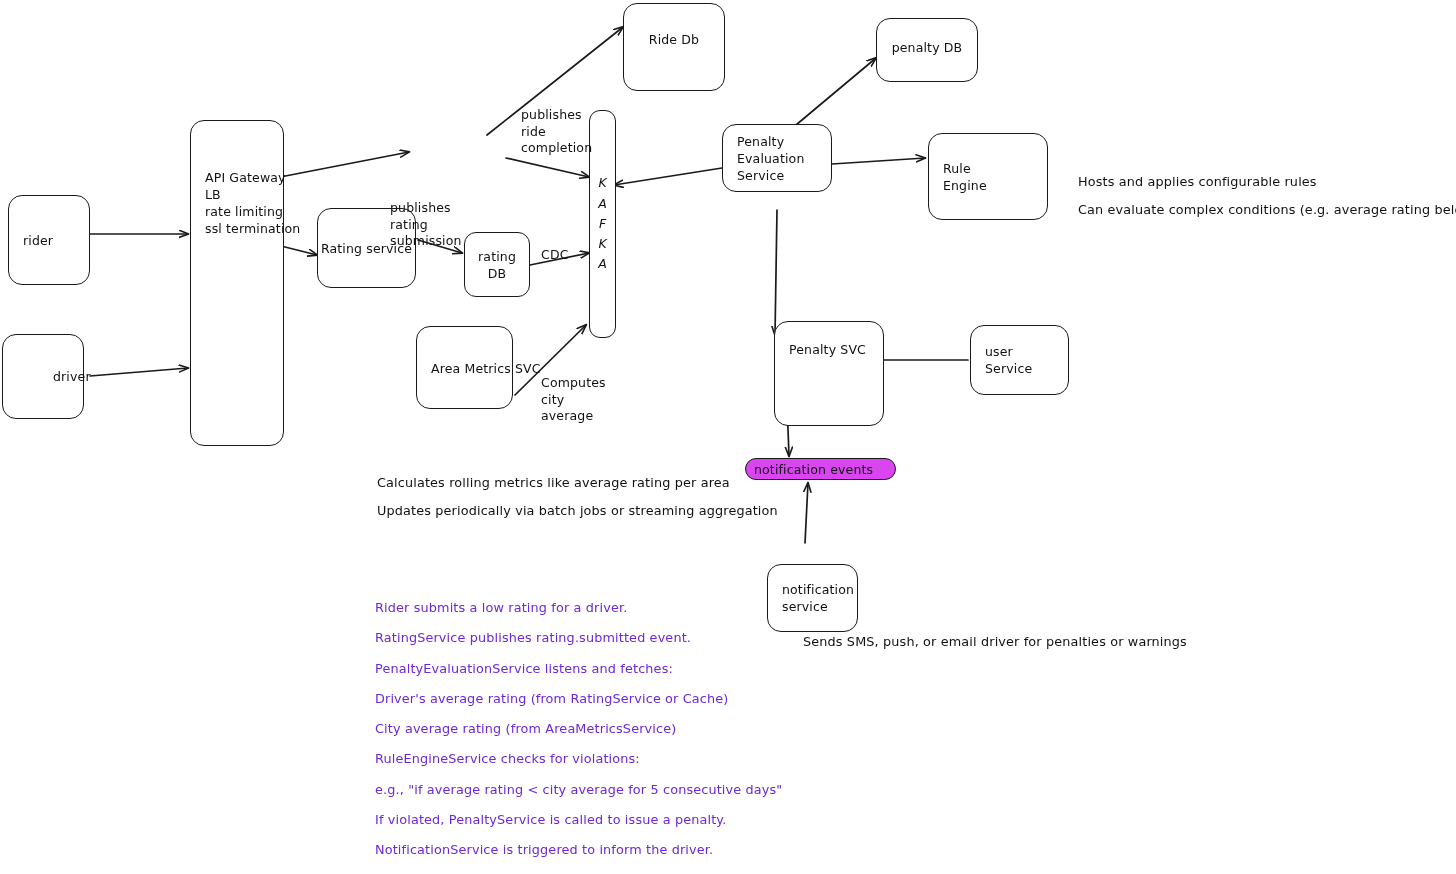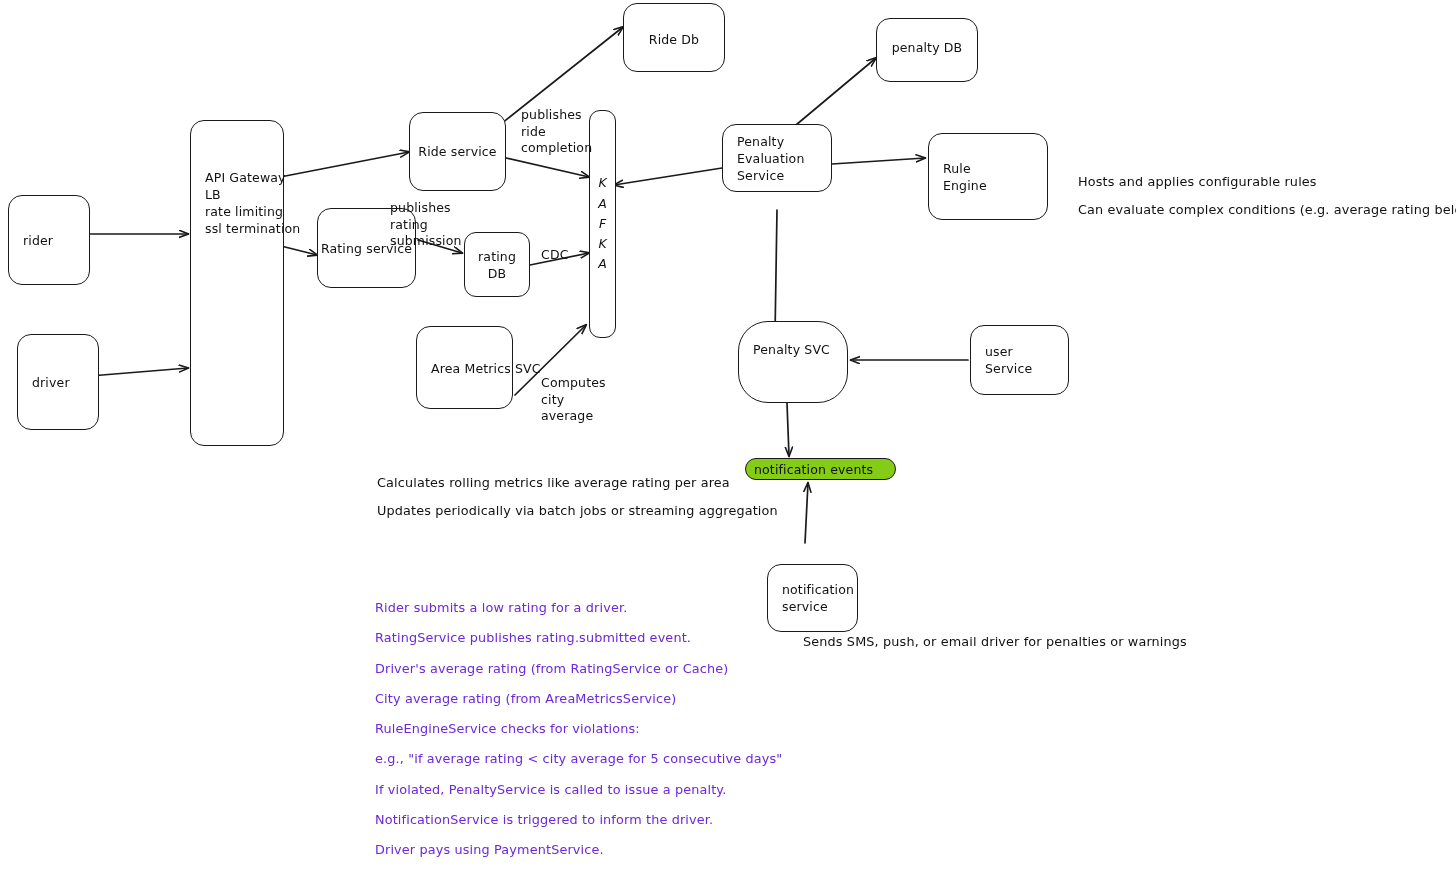--- a/index.html
+++ b/index.html
@@ -86,21 +86,21 @@
     font-size: 12.5px;
     line-height: 1.62;
     color: #111111;
     font-style: italic;
   }
   .thin-node {
     position: absolute;
     box-sizing: border-box;
     border: 1.7px solid #1a1a1a;
     border-radius: 11px;
-    background: #84cc16;
+    background: #d946ef;
   }
   .thin-node .label {
     position: absolute;
     left: 8px;
     top: 3px;
     font-family: "DejaVu Sans", sans-serif;
     font-size: 12.5px;
     color: #111111;
     white-space: nowrap;
     letter-spacing: 0.15px;
@@ -160,36 +160,33 @@
       <path d="M787,403 L789,456"></path>
 
       <path d="M805,543 L808,483"></path>
     </g>
   </svg>
 
   <div class="node pad-left" style="left:8px; top:195px; width:82px; height:90px;">
     <span class="label">rider</span>
   </div>
 
-  <div class="node pad-left" style="left:17px; top:334px; width:82px; height:96px;">
+  <div class="node pad-left" style="left:2px; top:334px; width:82px; height:85px;padding-left:36px;">
     <span class="label">driver</span>
   </div>
 
   <div class="node pad-left topalign" style="left:190px; top:120px; width:94px; height:326px;">
     <span class="label" style="padding-top:48px;">API Gateway
 LB
 rate limiting
 ssl termination</span>
   </div>
 
-  <div class="node center" style="left:409px; top:112px; width:97px; height:79px;">
-    <span class="label">Ride service</span>
-  </div>
-
-  <div class="node center topalign" style="left:623px; top:3px; width:102px; height:69px;">
+
+  <div class="node center topalign" style="left:623px; top:3px; width:102px; height:88px;">
     <span class="label" style="padding-top:27px;">Ride Db</span>
   </div>
 
   <div class="node center" style="left:317px; top:208px; width:99px; height:80px;">
     <span class="label">Rating service</span>
   </div>
 
   <div class="node center" style="left:464px; top:232px; width:66px; height:65px; border-radius:12px;">
     <span class="label" style="text-align:center;">rating
 DB</span>
@@ -215,21 +212,21 @@
 
   <div class="node center topalign" style="left:876px; top:18px; width:102px; height:64px;">
     <span class="label" style="padding-top:20px;">penalty DB</span>
   </div>
 
   <div class="node pad-left" style="left:928px; top:133px; width:120px; height:87px;">
     <span class="label">Rule
 Engine</span>
   </div>
 
-  <div class="node pad-left topalign" style="left:738px; top:321px; width:110px; height:82px;border-radius:30px;">
+  <div class="node pad-left topalign" style="left:774px; top:321px; width:110px; height:105px;">
     <span class="label" style="padding-top:19px;">Penalty SVC</span>
   </div>
 
   <div class="node pad-left" style="left:970px; top:325px; width:99px; height:70px;">
     <span class="label">user
 Service</span>
   </div>
 
   <div class="thin-node" style="left:745px; top:458px; width:151px; height:22px;">
     <span class="label">notification events</span>
@@ -258,20 +255,21 @@
   <div class="note" style="left:1078px; top:202px;">Can evaluate complex conditions (e.g. average rating below city avg)</div>
 
   <div class="note" style="left:377px; top:475px;">Calculates rolling metrics like average rating per area</div>
   <div class="note" style="left:377px; top:503px;">Updates periodically via batch jobs or streaming aggregation</div>
 
   <div class="note" style="left:803px; top:634px;">Sends SMS, push, or email driver for penalties or warnings</div>
 
   <div class="note-block" style="left:375px; top:600px;">
     <div class="line" style="margin-bottom:15.3px;">Rider submits a low rating for a driver.</div>
     <div class="line" style="margin-bottom:15.3px;">RatingService publishes rating.submitted event.</div>
+    <div class="line" style="margin-bottom:15.3px;">PenaltyEvaluationService listens and fetches:</div>
     <div class="line" style="margin-bottom:15.3px;">Driver's average rating (from RatingService or Cache)</div>
     <div class="line" style="margin-bottom:15.3px;">City average rating (from AreaMetricsService)</div>
     <div class="line" style="margin-bottom:15.3px;">RuleEngineService checks for violations:</div>
     <div class="line" style="margin-bottom:15.3px;">e.g., "if average rating &lt; city average for 5 consecutive days"</div>
     <div class="line" style="margin-bottom:15.3px;">If violated, PenaltyService is called to issue a penalty.</div>
     <div class="line" style="margin-bottom:15.3px;">NotificationService is triggered to inform the driver.</div>
     <div class="line">Driver pays using PaymentService.</div>
   </div>
 
 </div>

